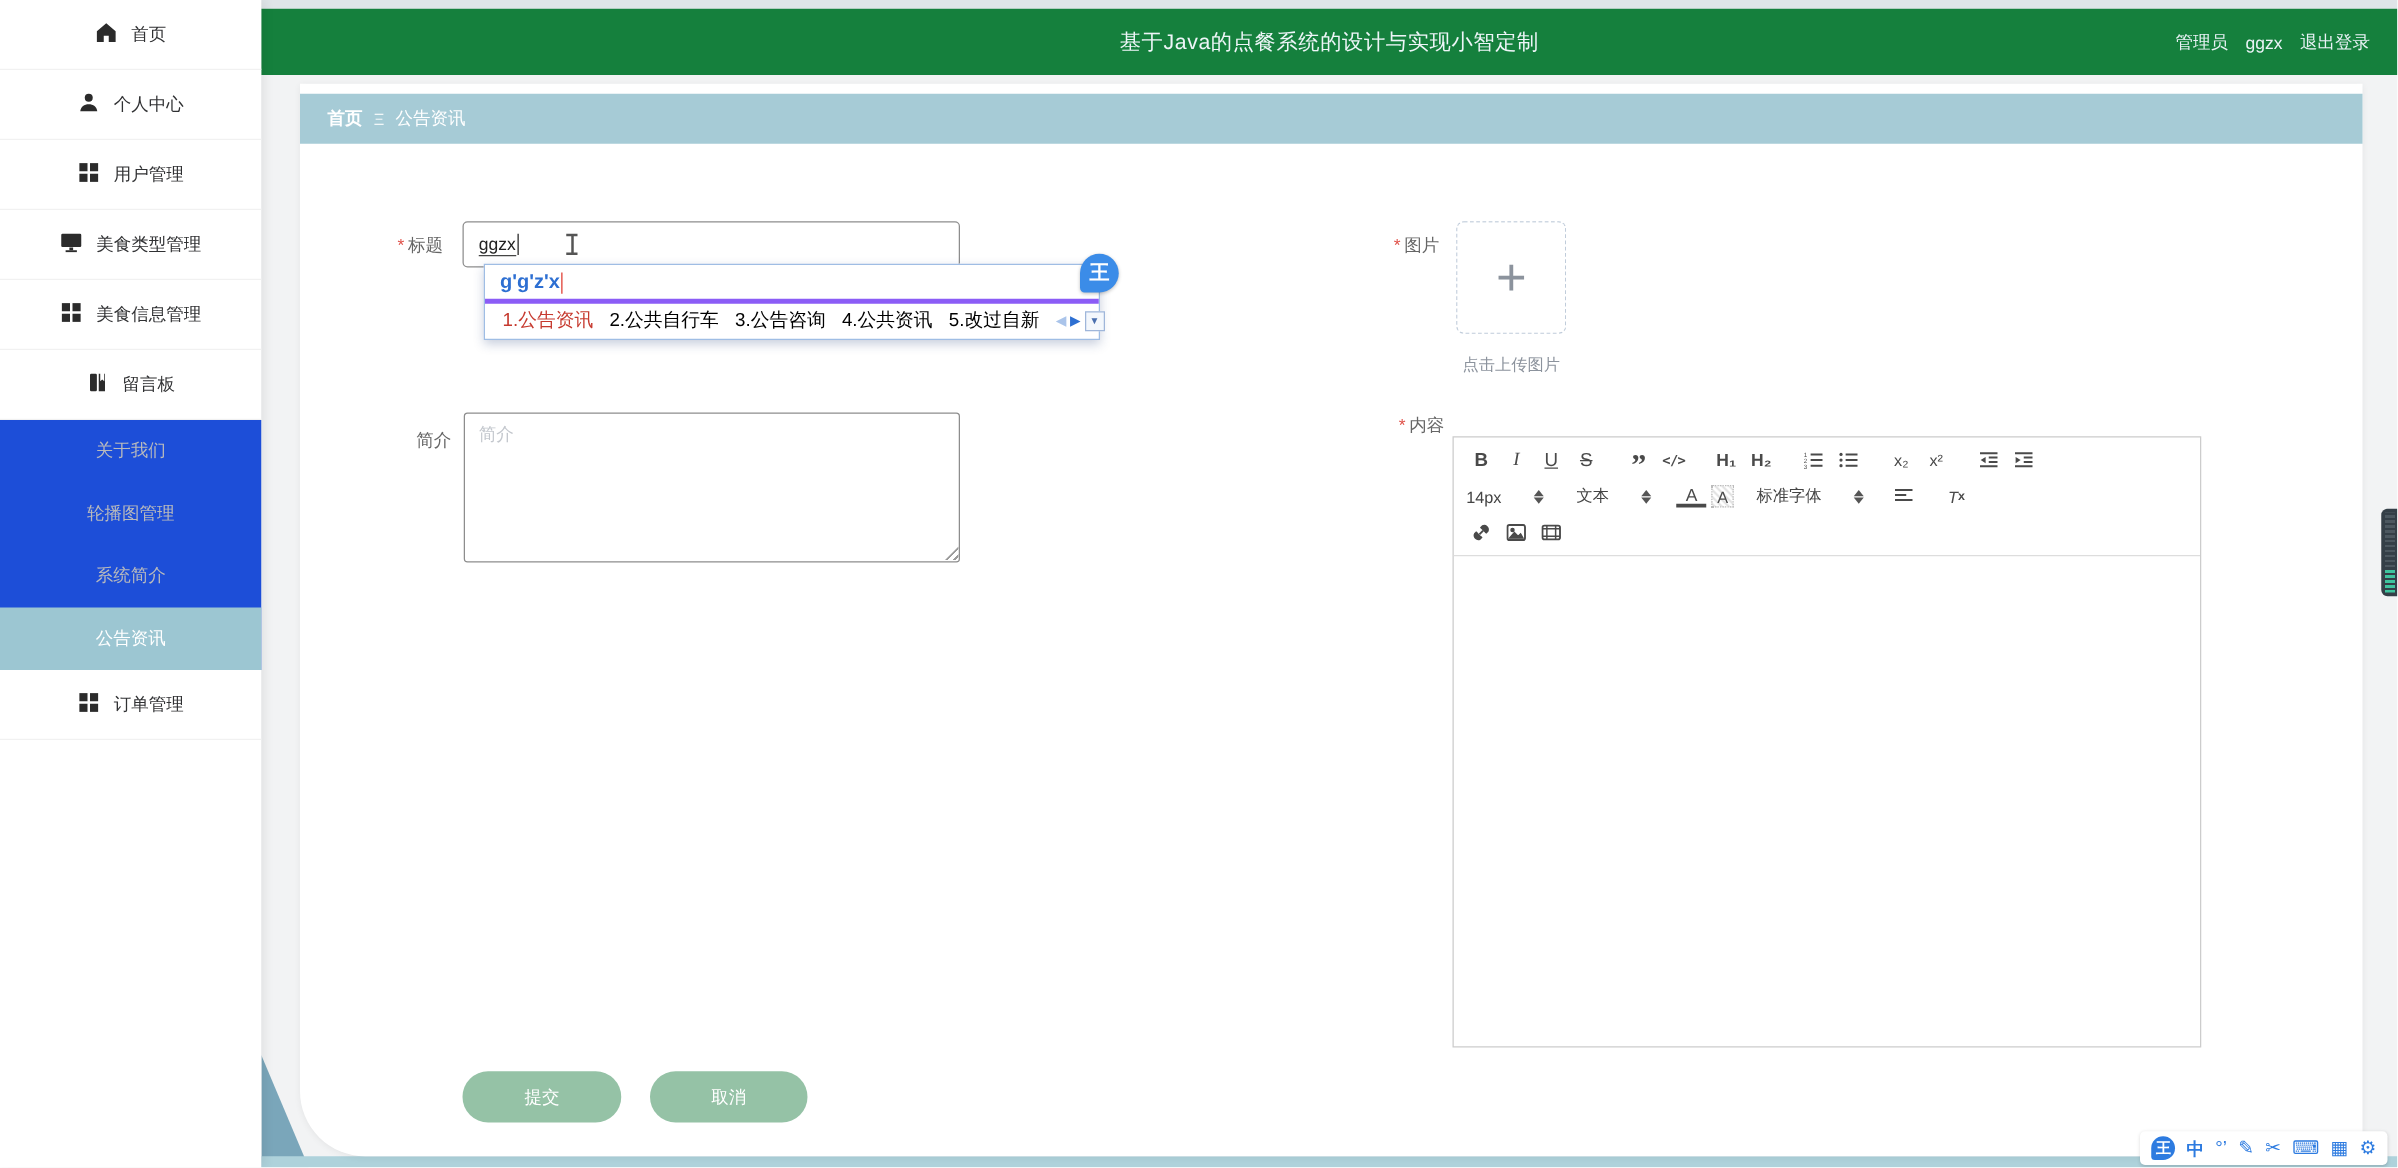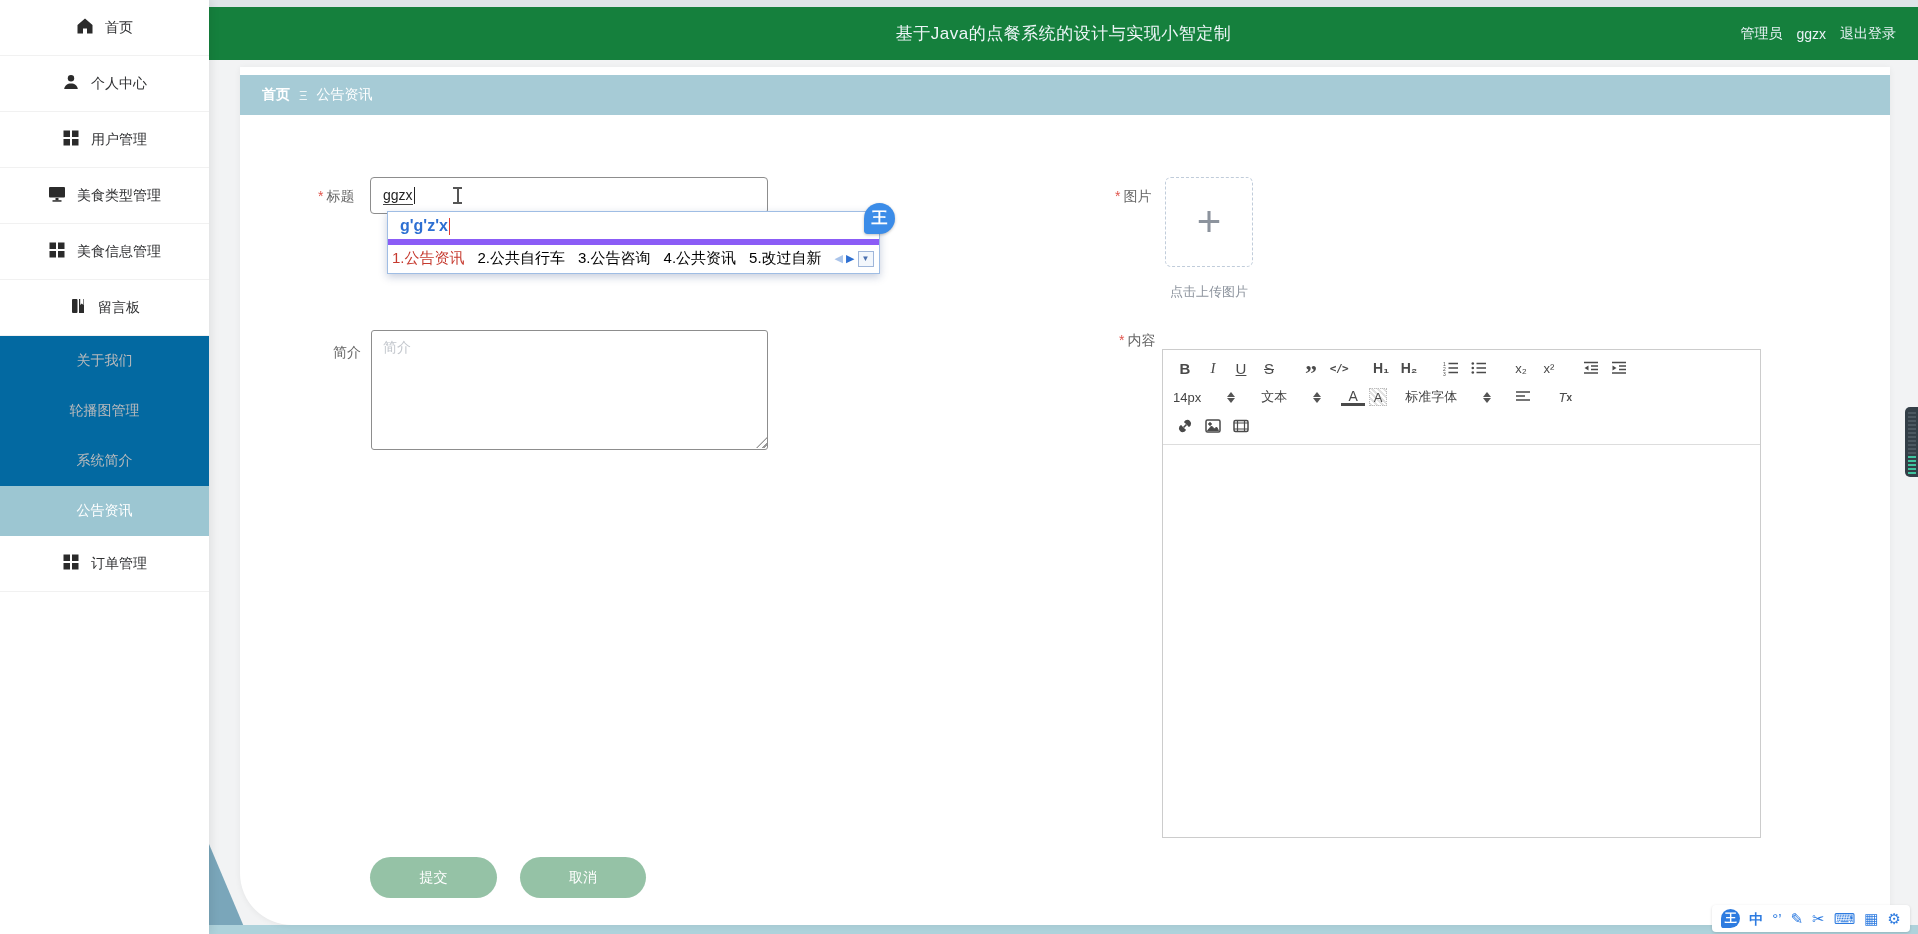--- a/index.html
+++ b/index.html
@@ -17,21 +17,21 @@
   .header-right { position:absolute; right:22px; top:0; height:53px; display:flex; align-items:center;
                   gap:14px; color:#e9f2f6; font-size:14px; }
   .header-right .logout { cursor:pointer; }
 
   
   .sidebar { position:absolute; left:0; top:0; width:209px; height:934px; background:#fff;
              box-shadow:3px 0 8px rgba(0,0,0,.07); z-index:3; }
   .side-item { height:56px; display:flex; align-items:center; justify-content:center; gap:11px;
                color:#303133; font-size:14px; border-bottom:1px solid #f1f1f1; cursor:pointer; }
   .side-item svg { width:18px; height:18px; fill:#2b2b2b; }
-  .sub-wrap { background:#0369a1; }
+  .sub-wrap { background:#1d4ed8; }
   .sub-item { height:50px; display:flex; align-items:center; justify-content:center;
               color:#b9babc; font-size:14px; cursor:pointer; }
   .sub-item.active { background:#9cc6d2; color:#fff; }
 
   
   .card { position:absolute; left:240px; top:67px; width:1650px; height:858px; background:#fff;
           border-radius:0 0 14px 52px; box-shadow:0 1px 6px rgba(0,0,0,.06); z-index:1; }
   .teal-wedge { position:absolute; left:209px; top:844px; width:38px; height:90px; background:#7aa6ba;
                 clip-path:polygon(0 0, 100% 100%, 0 100%); z-index:0; }
   .bottom-band { position:absolute; left:209px; top:925px; right:0; height:9px; background:#aed2db; z-index:0; }
@@ -58,21 +58,21 @@
   .ibeam { position:absolute; left:452px; top:186px; width:11px; height:19px; }
   .ibeam::before { content:""; position:absolute; left:5px; top:2px; width:1.5px; height:15px; background:#555; }
   .ibeam::after { content:""; position:absolute; left:1px; top:1px; width:9px; height:1.5px; background:#555;
                   box-shadow:0 15px 0 #555; }
 
   
   .ime-pop { position:absolute; left:387px; top:211px; width:493px; background:#fff;
              border:1px solid #9fbde4; box-shadow:0 3px 8px rgba(30,60,120,.25); z-index:6; }
   .ime-comp { display:flex; align-items:center; padding:5px 12px 4px; font-size:16px; font-weight:bold; color:#2d6fd2; }
   .ime-caret { display:inline-block; width:1.5px; height:17px; background:#e03a2f; margin-left:1px; }
-  .ime-cands { display:flex; align-items:center; border-top:6px solid #8b5cf6; padding:4px 8px 5px 4px;
+  .ime-cands { display:flex; align-items:center; border-top:4px solid #8b5cf6; padding:4px 8px 5px 14px;
                font-size:15px; gap:13px; white-space:nowrap; }
   .cand { color:#000000; cursor:pointer; }
   .cand.first { color:#c63a2f; }
   .cand-nav { margin-left:auto; display:flex; align-items:center; gap:3px; }
   .nav-prev { color:#aac4ea; font-size:11px; cursor:pointer; }
   .nav-next { color:#2d6fd2; font-size:11px; cursor:pointer; }
   .nav-drop { width:16px; height:16px; border:1px solid #9fb6da; background:#f3f7fc; color:#4a6fae;
               font-size:8px; display:flex; align-items:center; justify-content:center; cursor:pointer; }
   .ime-badge { position:absolute; right:-16px; top:-9px; width:31px; height:31px; border-radius:50% 50% 50% 12%;
                background:#3b8ce8; color:#fff; font-size:16px; font-weight:bold;

